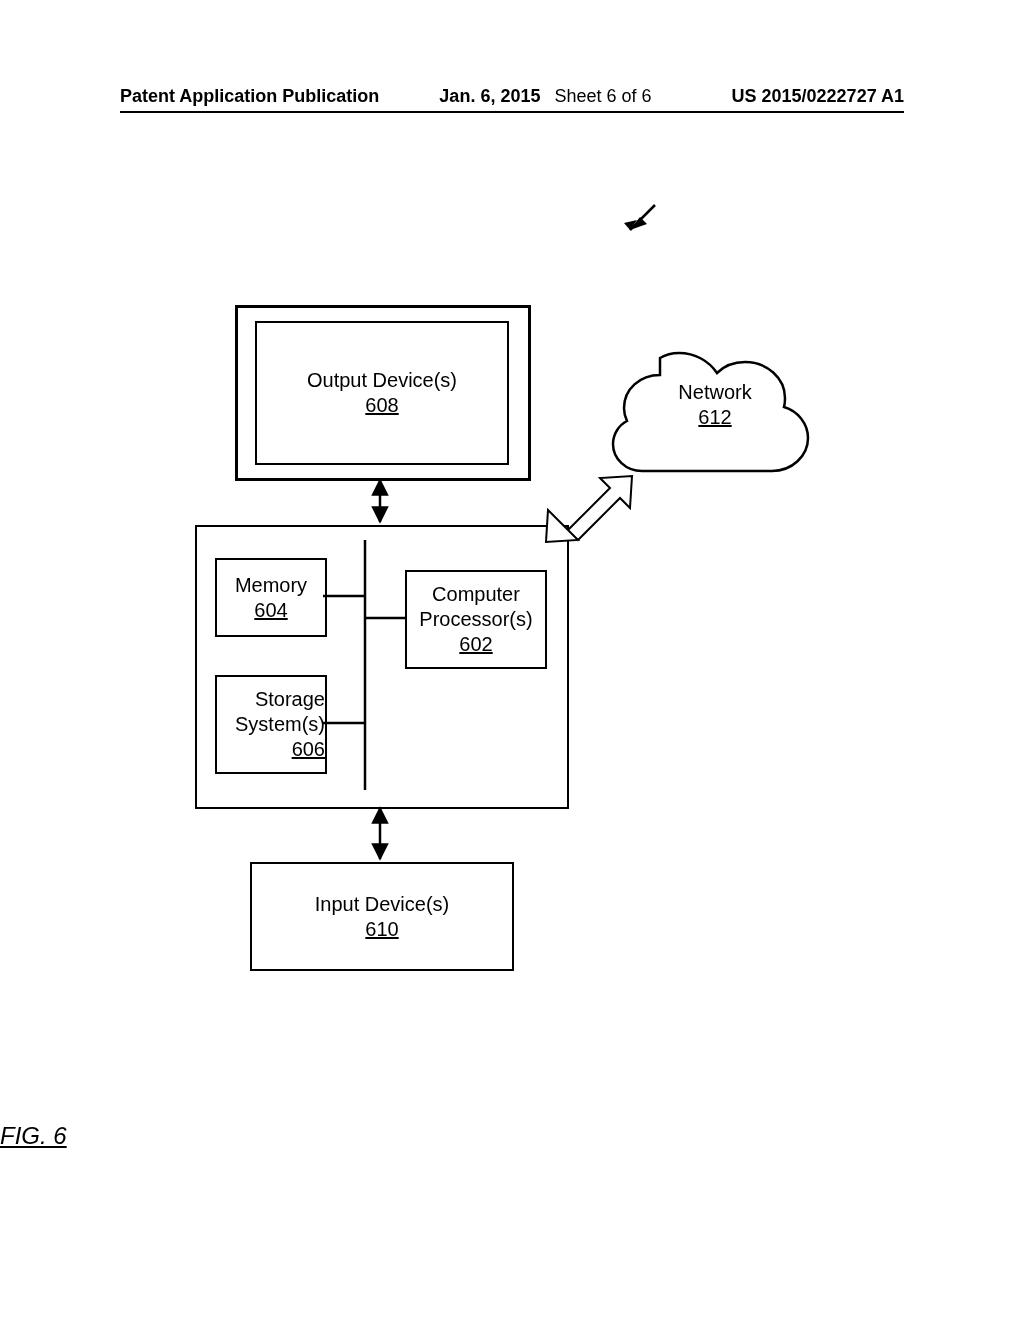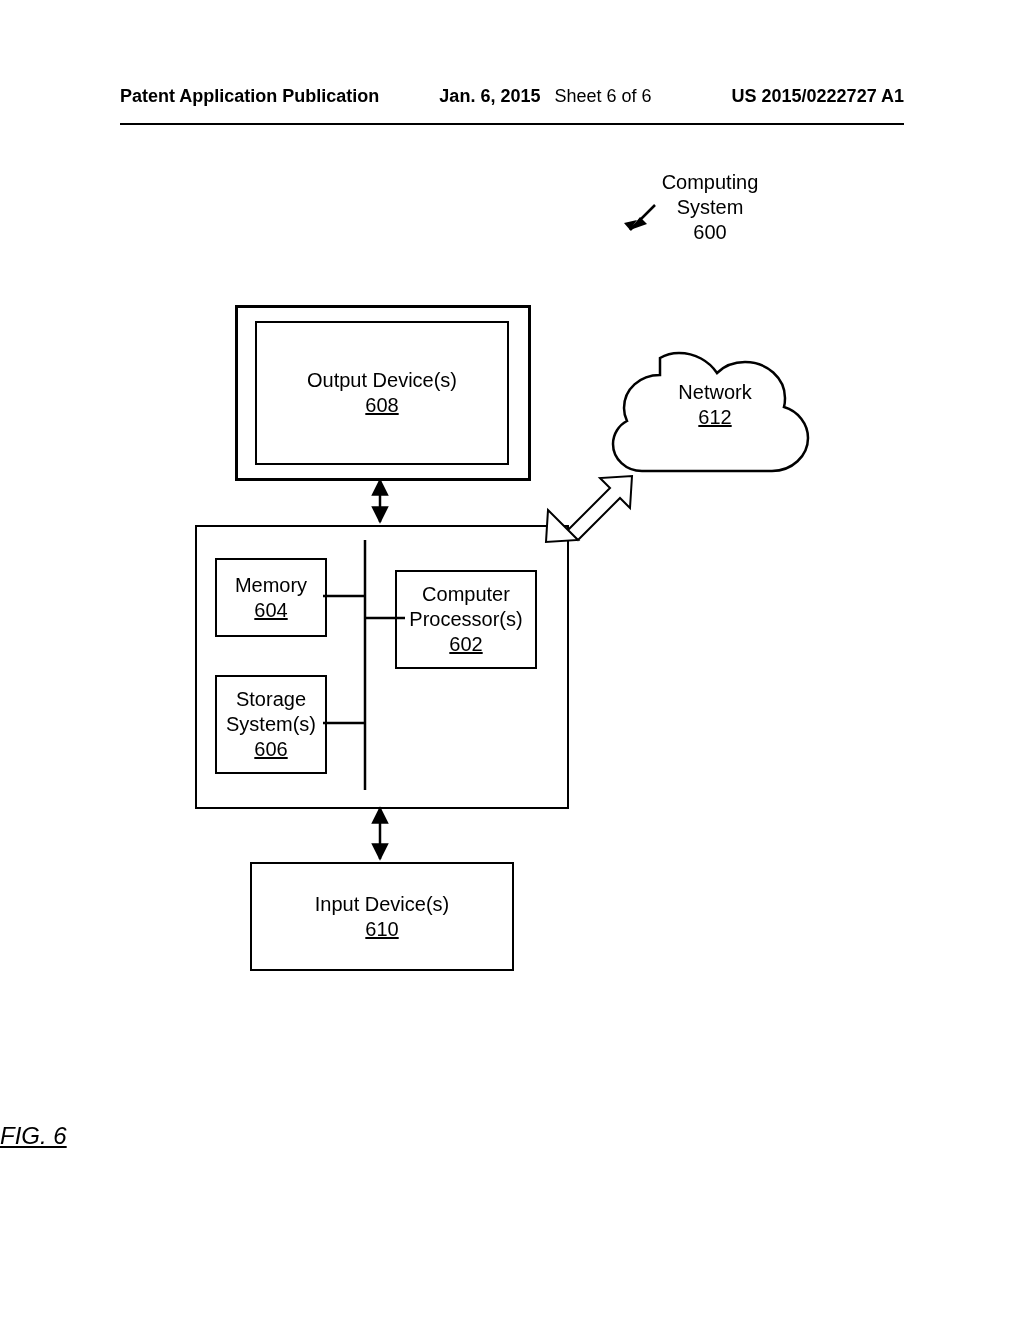--- a/index.html
+++ b/index.html
@@ -14,21 +14,21 @@
     width: 1024px;
     height: 1320px;
     background: #fff;
   }
   .header {
     position: absolute;
     top: 86px;
     left: 120px;
     right: 120px;
     border-bottom: 2px solid #000;
-    padding-bottom: 16px;
+    padding-bottom: 4px;
     display: flex;
     font-size: 18px;
     font-weight: bold;
   }
   .header .pub { flex: 0 0 auto; }
   .header .date { margin-left: 60px; flex: 0 0 auto; }
   .header .sheet { margin-left: 14px; flex: 0 0 auto; font-weight: normal; }
   .header .docnum { margin-left: auto; flex: 0 0 auto; }
 
   .diagram {
@@ -84,42 +84,37 @@
       <div class="ref">608</div>
     </div>
 
     <div class="box" style="left:195px; top:525px; width:370px; height:280px;"></div>
 
     <div class="box" style="left:215px; top:558px; width:108px; height:75px;">
       <div>Memory</div>
       <div class="ref">604</div>
     </div>
 
-    <div class="box" style="left:395px; top:570px; width:138px; height:95px;">
+    <div class="box" style="left:405px; top:570px; width:138px; height:95px;">
       <div>Computer</div>
       <div>Processor(s)</div>
       <div class="ref">602</div>
     </div>
 
-    <div class="box" style="left:215px; top:675px; width:108px; height:95px;">
+    <div class="box" style="left:215px; top:675px; width:108px; height:95px;align-items:flex-end;">
       <div>Storage</div>
       <div>System(s)</div>
       <div class="ref">606</div>
     </div>
 
     <div class="box" style="left:250px; top:862px; width:260px; height:105px;">
       <div>Input Device(s)</div>
       <div class="ref">610</div>
     </div>
 
-    <div class="label" style="position:absolute; left:640px; top:170px; width:140px;">
-      <div>Computing</div>
-      <div>System</div>
-      <div>600</div>
-    </div>
 
     <div class="label" style="position:absolute; left:650px; top:380px; width:130px;">
       <div>Network</div>
       <div class="ref">612</div>
     </div>
 
     <svg viewBox="0 0 1024 1320">
       <defs>
         <marker id="ah" viewBox="0 0 10 10" refX="9" refY="5" markerWidth="7" markerHeight="7" orient="auto-start-reverse">
           <path d="M0,0 L10,5 L0,10 z" fill="#000"></path>

